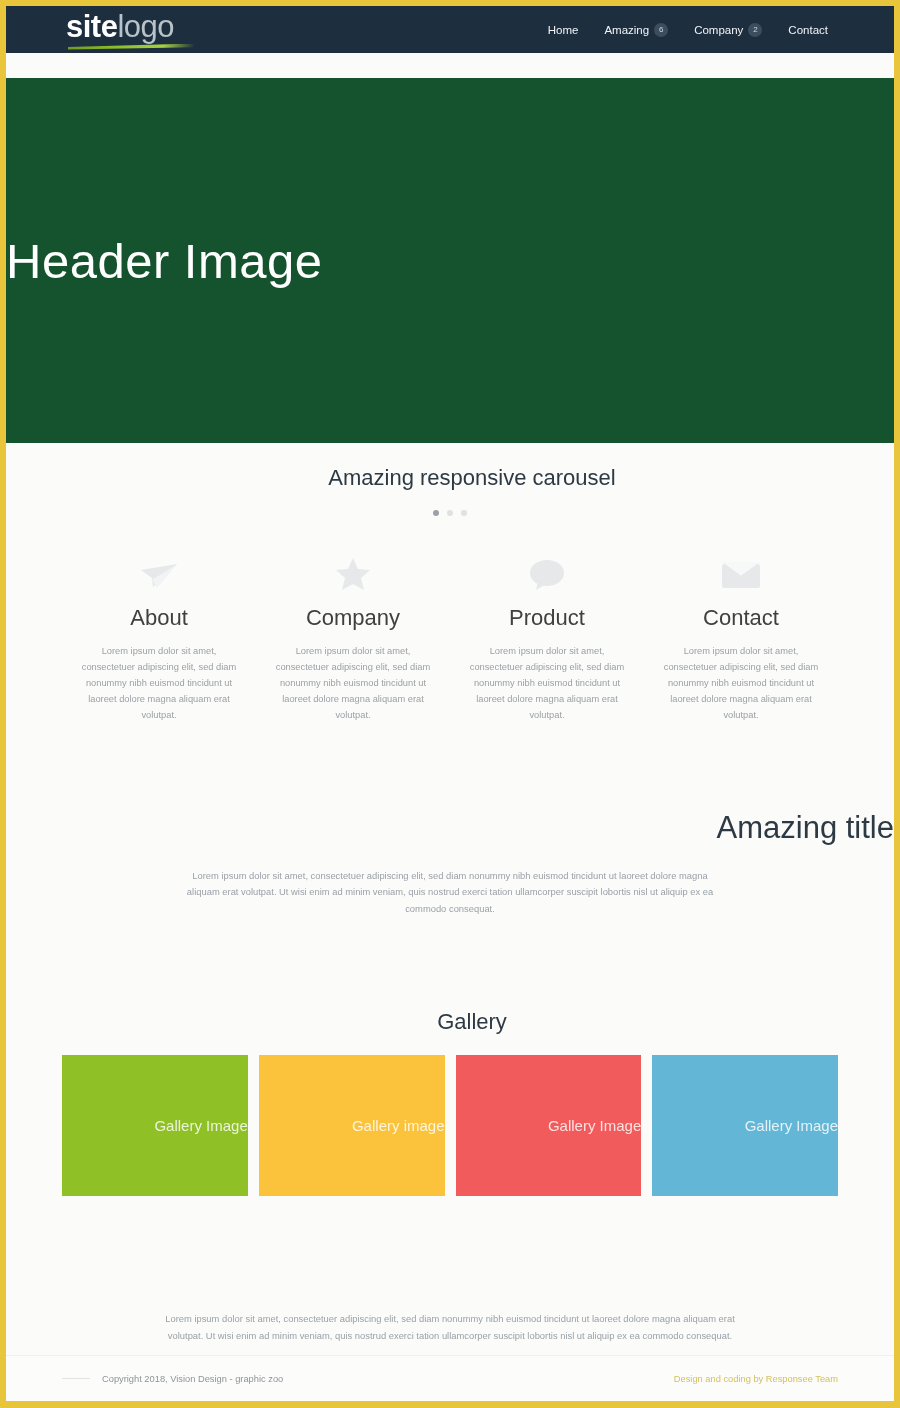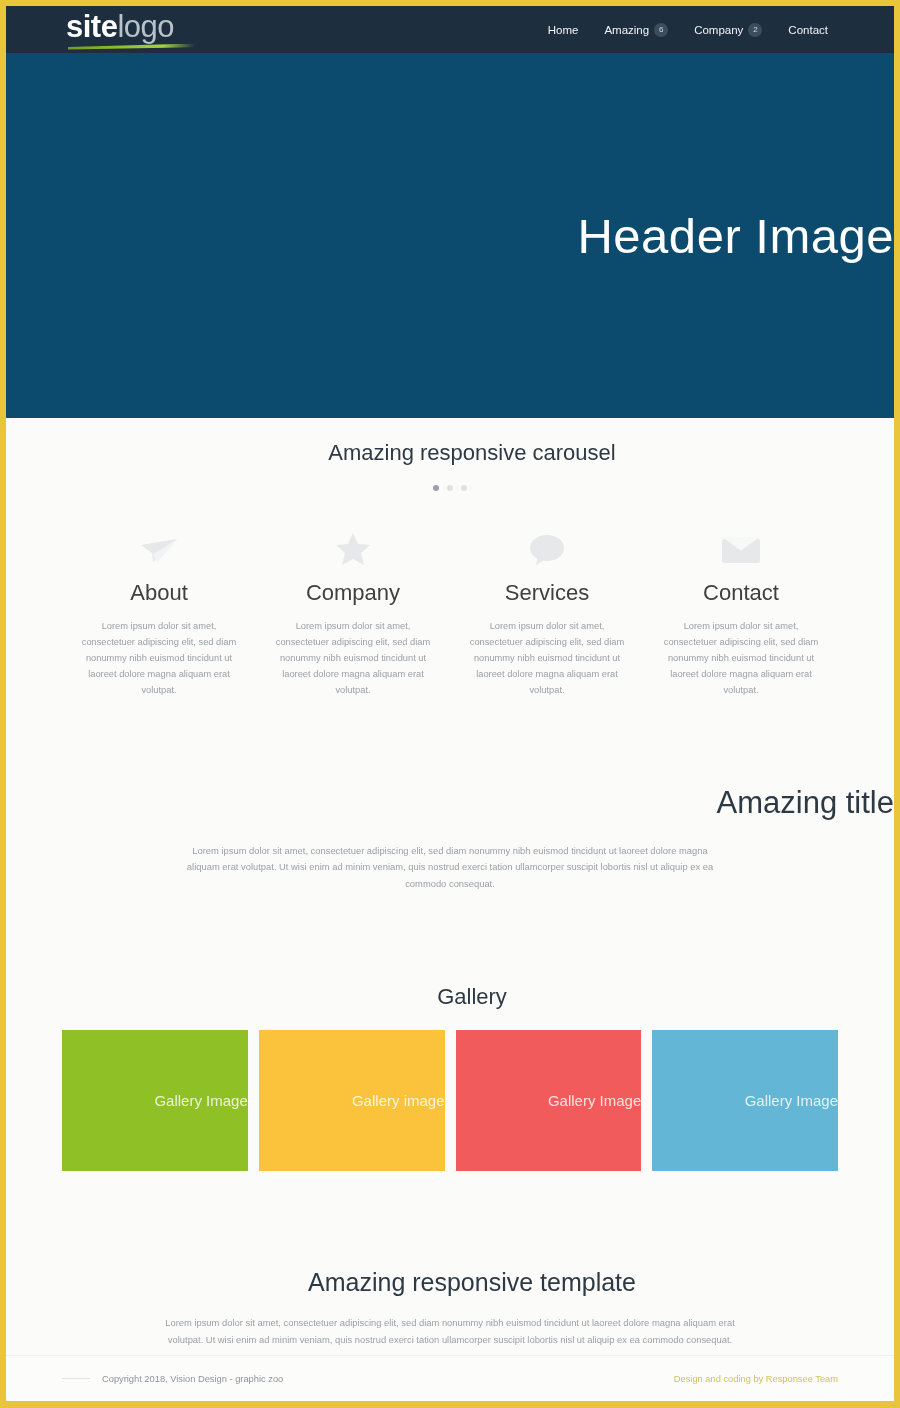--- a/index.html
+++ b/index.html
@@ -76,24 +76,25 @@
     border-radius: 50%;
     background: #3c4e5e;
     color: #cfd7de;
     font-size: 8px;
     padding: 0 3px;
   }
 
   
   .hero {
     height: 365px;
-    background: #0c4a6e;
-    display: flex;
-    align-items: center;
-    justify-content: flex-end;
+    background: #14532d;
+    display: flex;
+    align-items: center;
+    justify-content: flex-start;
+    margin-top: 25px;
   }
   .hero-title {
     color: #ffffff;
     font-size: 49px;
     font-weight: 300;
     letter-spacing: 0.5px;
   }
 
   
   .content { background: #fbfbfa; }
@@ -283,21 +284,21 @@
         <div class="feature-text">Lorem ipsum dolor sit amet, consectetuer adipiscing elit, sed diam nonummy nibh euismod tincidunt ut laoreet dolore magna aliquam erat volutpat.</div>
       </div>
 
       <div class="feature">
         <div class="feature-icon">
           <svg width="38" height="32" viewBox="0 0 38 32" aria-hidden="true">
             <ellipse cx="19" cy="14" rx="17" ry="13"></ellipse>
             <path d="M10 22 L8 31 L18 25 Z"></path>
           </svg>
         </div>
-        <div class="feature-title">Services</div>
+        <div class="feature-title">Product</div>
         <div class="feature-text">Lorem ipsum dolor sit amet, consectetuer adipiscing elit, sed diam nonummy nibh euismod tincidunt ut laoreet dolore magna aliquam erat volutpat.</div>
       </div>
 
       <div class="feature">
         <div class="feature-icon">
           <svg width="40" height="30" viewBox="0 0 40 30" aria-hidden="true">
             <rect x="1" y="3" width="38" height="24" rx="2"></rect>
             <path d="M1 4 L20 18 L39 4 L39 1 L1 1 Z" fill="#f7f8f8"></path>
             <path d="M2 4 L20 17 L38 4" fill="none" stroke="#e6e8e9" stroke-width="4"></path>
           </svg>
@@ -325,21 +326,20 @@
         <div class="gallery-tile" style="background:#f15b5b">
           <span>Gallery Image</span>
         </div>
         <div class="gallery-tile" style="background:#63b6d6">
           <span>Gallery Image</span>
         </div>
       </div>
     </div>
 
     <div class="template-section">
-      <div class="section-title template-title">Amazing responsive template</div>
       <div class="template-text">Lorem ipsum dolor sit amet, consectetuer adipiscing elit, sed diam nonummy nibh euismod tincidunt ut laoreet dolore magna aliquam erat volutpat. Ut wisi enim ad minim veniam, quis nostrud exerci tation ullamcorper suscipit lobortis nisl ut aliquip ex ea commodo consequat.</div>
       <div class="dots">
         <span class="dot active"></span>
         <span class="dot"></span>
         <span class="dot"></span>
       </div>
     </div>
 
   </div>
 

